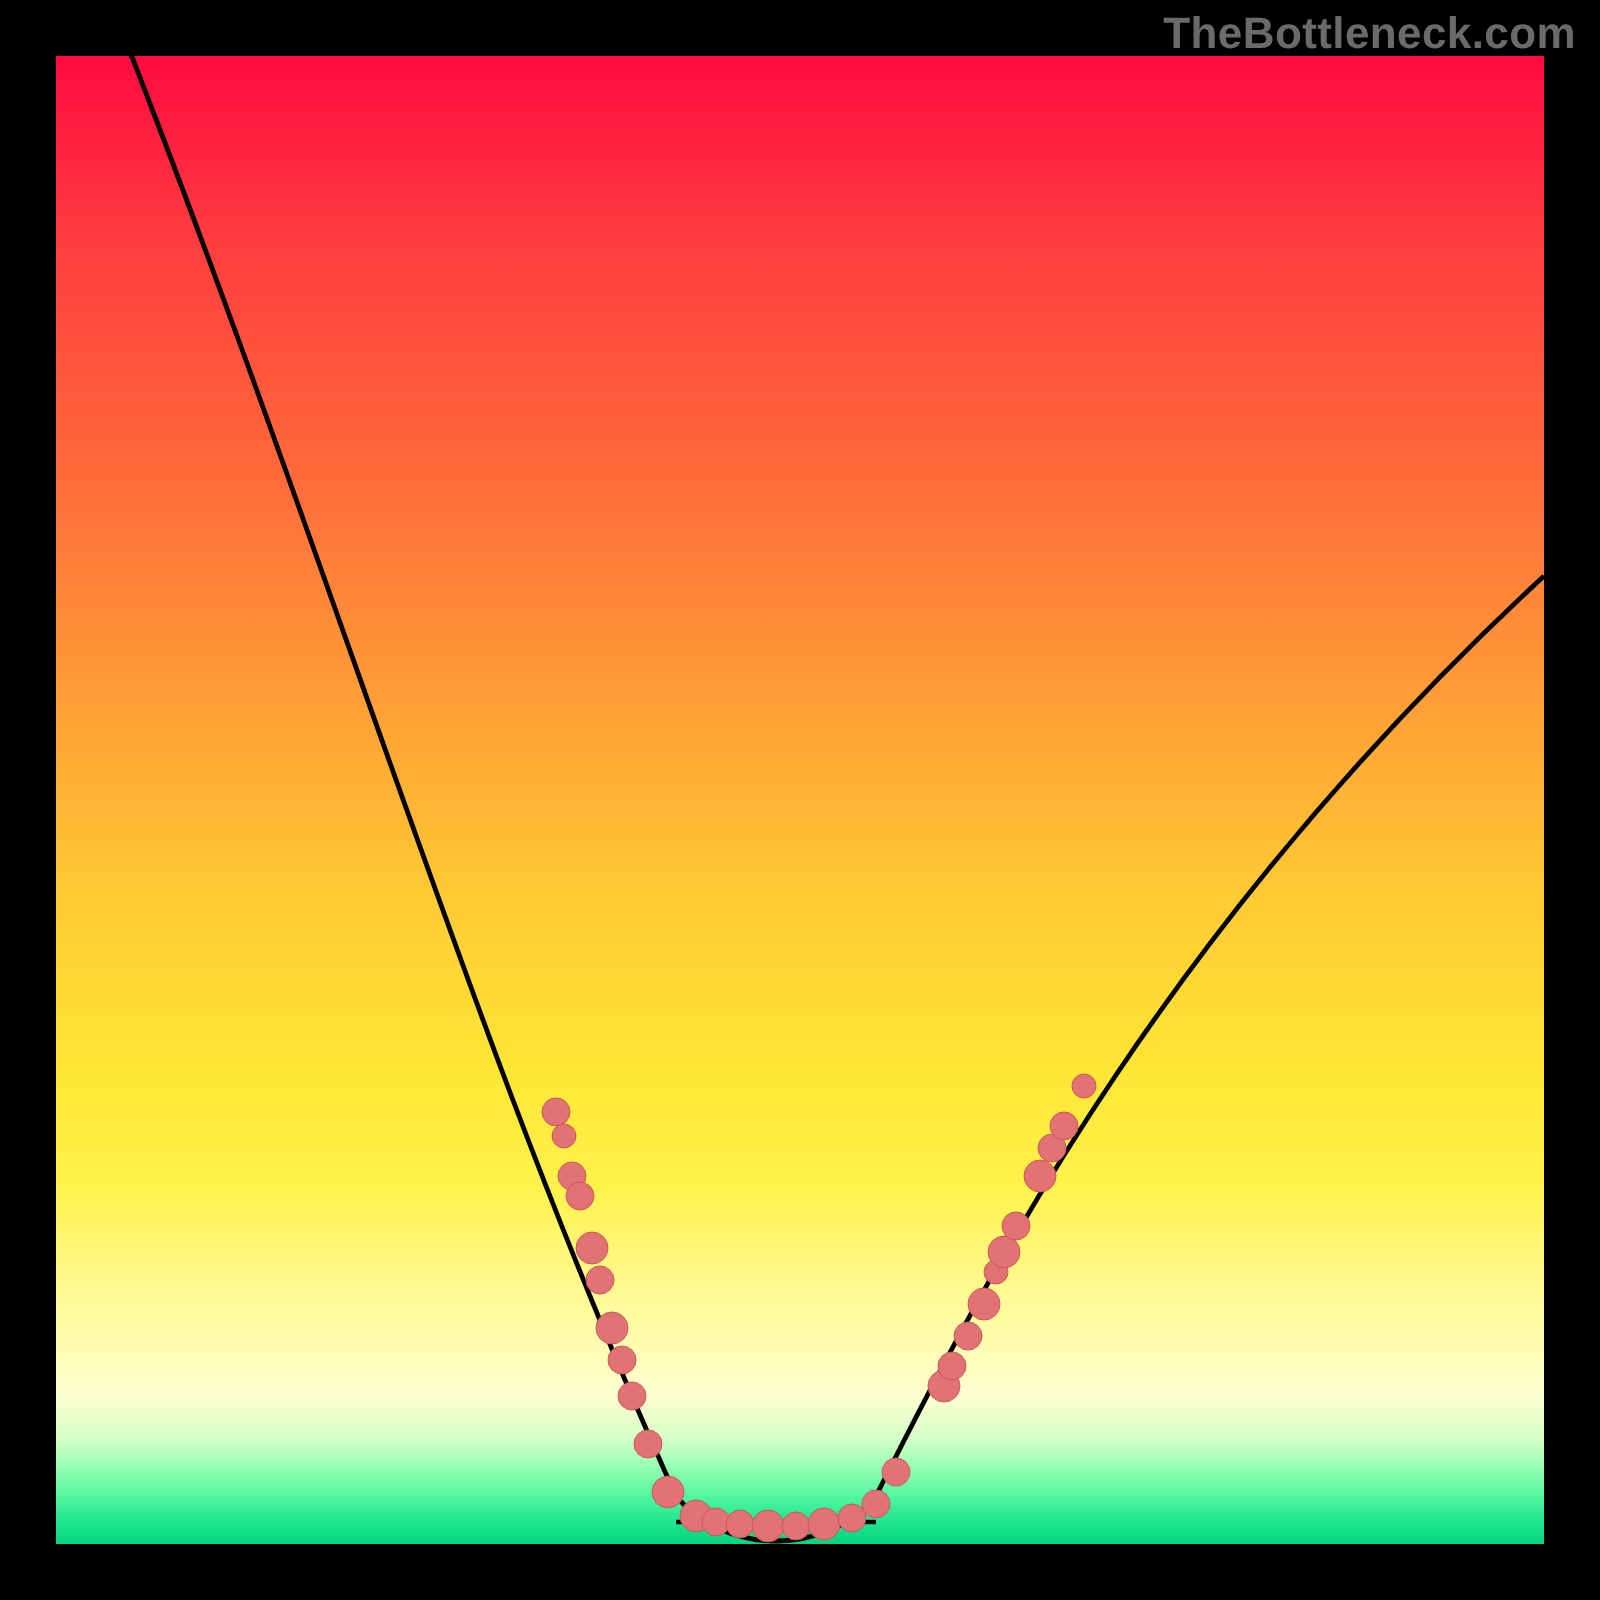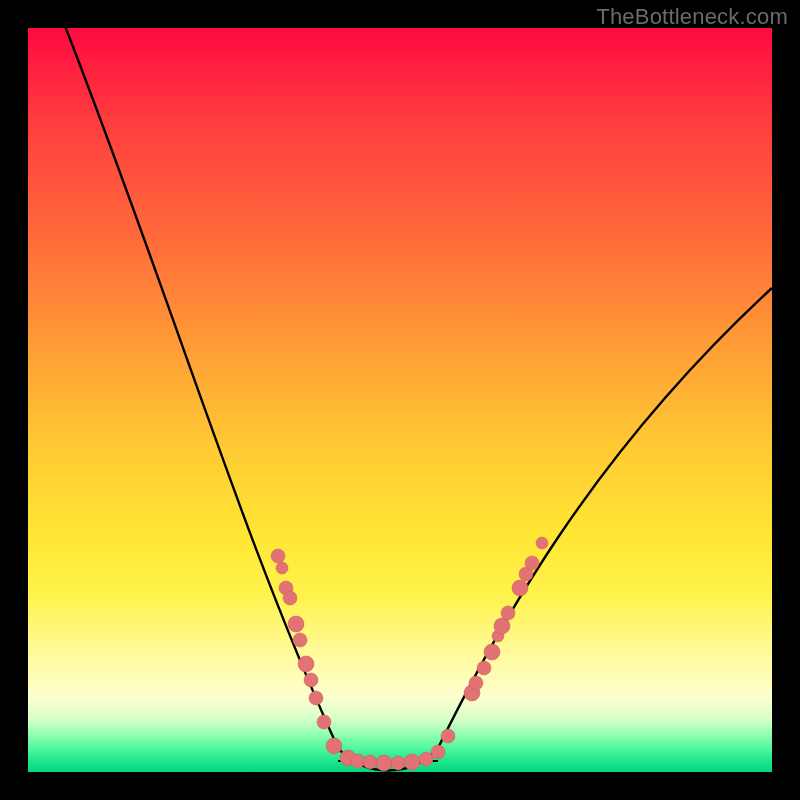--- a/index.html
+++ b/index.html
@@ -43,21 +43,21 @@
       #1fe68e 98.5%,
       #02d67e 100%
     );
   }
   .watermark {
     position: absolute;
     top: 4px;
     right: 12px;
     color: #6a6a6a;
     font-size: 22px;
-    font-weight: 400;
+    font-weight: 700;
     letter-spacing: 0.2px;
     user-select: none;
   }
   svg.overlay {
     position: absolute;
     top: 28px;
     left: 28px;
     width: 744px;
     height: 744px;
     overflow: visible;

